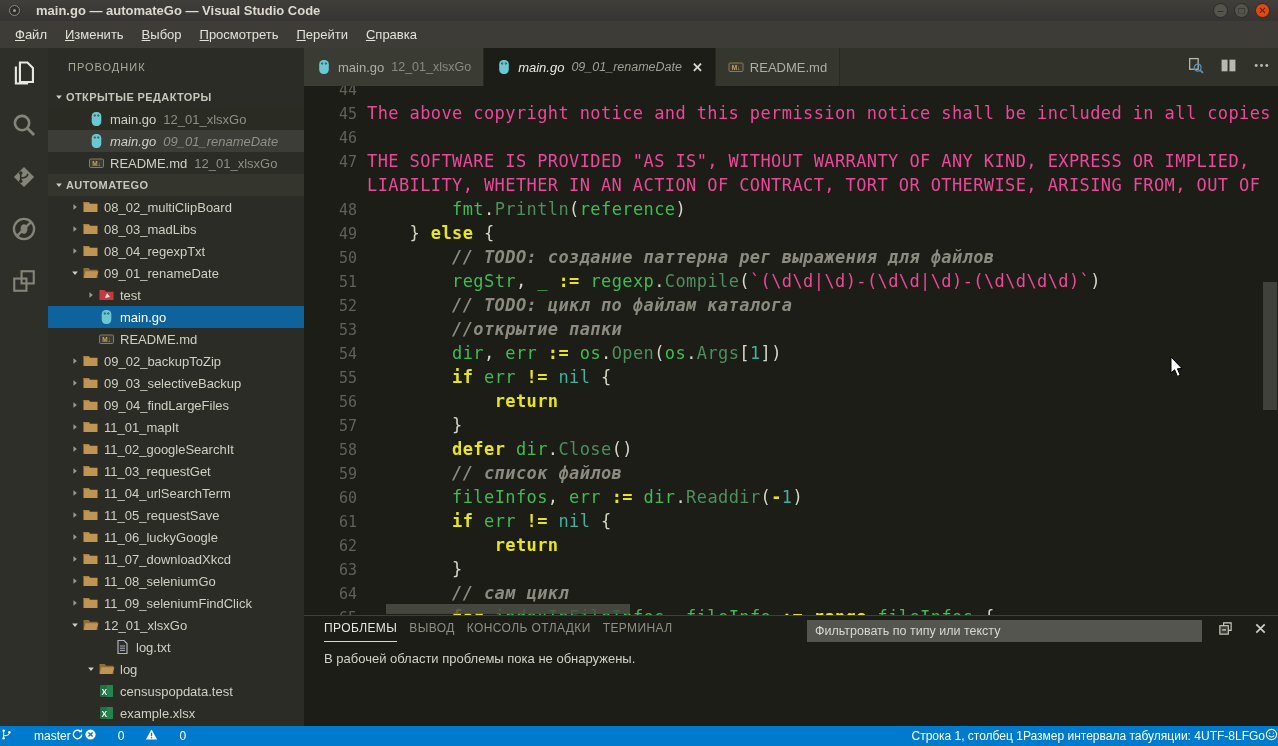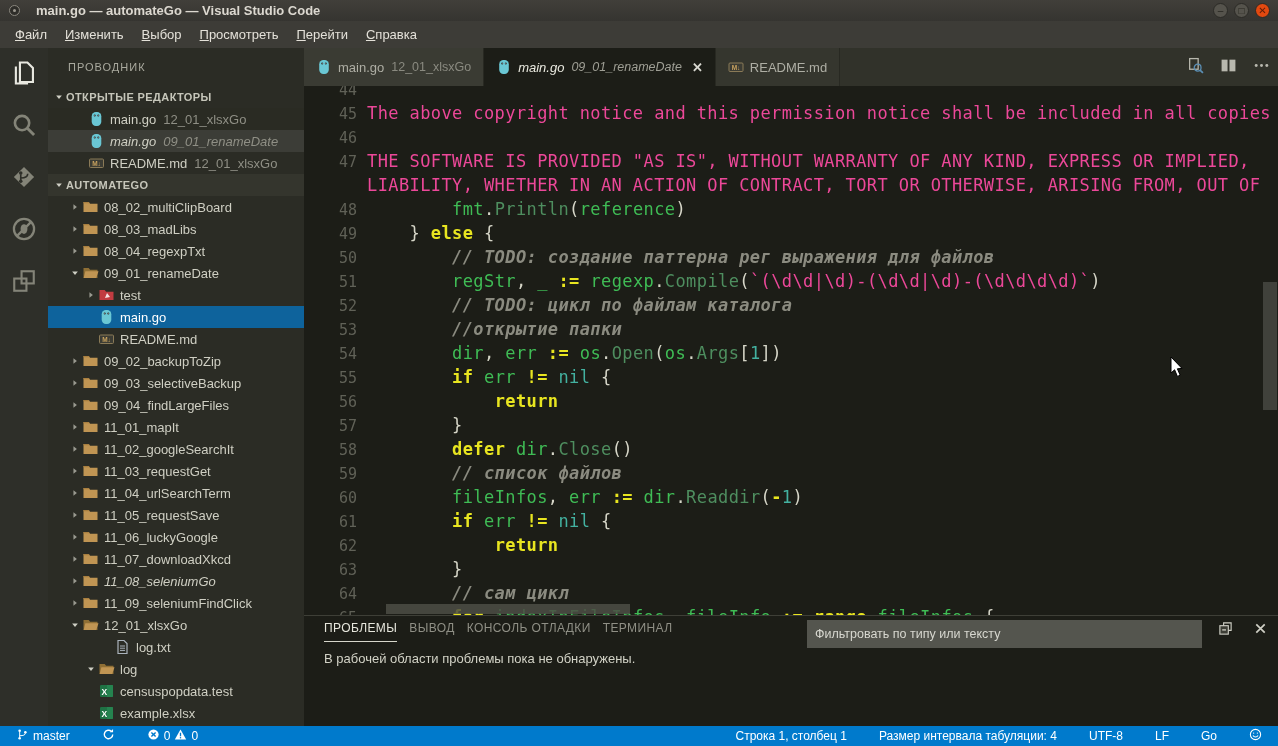--- a/index.html
+++ b/index.html
@@ -90,32 +90,32 @@
   .vscroll { position:absolute; right:1px; top:234px; width:14px; height:128px; background:#45463f;
     opacity:.9; }
 
   
   .panel { position:absolute; left:304px; top:615px; width:974px; height:111px; background:#1c1d17;
     border-top:1px solid #3e3f37; }
   .panel-tabs { position:absolute; left:20px; top:5px; display:flex; gap:12px; }
   .ptab { font-size:12px; color:#8f8f85; letter-spacing:.4px; padding-bottom:6px; }
   .ptab.active { color:#e6e6dc; border-bottom:1px solid #d7d7cc; }
   .panel-msg { position:absolute; left:20px; top:35px; font-size:13px; color:#d2d2c6; }
-  .pfilter { position:absolute; left:503px; top:4px; width:395px; height:28px; background:#54554e;
+  .pfilter { position:absolute; left:503px; top:4px; width:395px; height:22px; background:#54554e;
     border:none; outline:none; color:#e6e6df; font-size:12.5px; padding:0 8px;
     font-family:"Liberation Sans", sans-serif; }
   .pfilter::placeholder { color:#d8d8d0; opacity:1; }
   .panel-acts { position:absolute; right:10px; top:5px; display:flex; gap:20px; color:#cfcfc5; }
   .panel-acts svg { width:15px; height:15px; }
 
   
   .statusbar { position:absolute; left:0; top:726px; width:1278px; height:20px; background:#007acc;
     color:#ffffff; font-size:12px; display:flex; align-items:center; justify-content:space-between; }
   .sb-left, .sb-right { display:flex; align-items:center; }
-  .sb-seg { display:flex; align-items:center; padding:0 16px; gap:4px; height:20px; }
+  .sb-seg { display:flex; align-items:center; padding:0 0; gap:21px; height:20px; }
   .sb-seg svg { width:13px; height:13px; }
 
   .cursor { position:absolute; left:1170px; top:357px; width:15px; height:21px; z-index:50; }
 </style>
 </head>
 <body>
 <div id="app">
 
   <div class="titlebar">
     <span class="appdot"></span>
@@ -403,21 +403,21 @@
             <svg viewBox="0 0 16 16">
               <path d="M5.5 3.5l5.5 4.5-5.5 4.5z" fill="#9a9a90"></path>
             </svg>
           </span>
           <span class="ficon"><svg viewBox="0 0 17 16">
               <path d="M1.5 3h5.2l1.4 1.8h7.4V13h-14z" fill="#c09553"></path>
               <path d="M1.5 3h5.2l1 1.3H1.5z" fill="#a97f3f"></path>
             </svg></span>
           <span>11_07_downloadXkcd</span>
         </div>
-        <div class="sb-row" style="padding-left: 20px; font-style: italic;">
+        <div class="sb-row" style="padding-left: 20px;">
           <span class="chev">
             <svg viewBox="0 0 16 16">
               <path d="M5.5 3.5l5.5 4.5-5.5 4.5z" fill="#9a9a90"></path>
             </svg>
           </span>
           <span class="ficon"><svg viewBox="0 0 17 16">
               <path d="M1.5 3h5.2l1.4 1.8h7.4V13h-14z" fill="#c09553"></path>
               <path d="M1.5 3h5.2l1 1.3H1.5z" fill="#a97f3f"></path>
             </svg></span>
           <span>11_08_seleniumGo</span>

